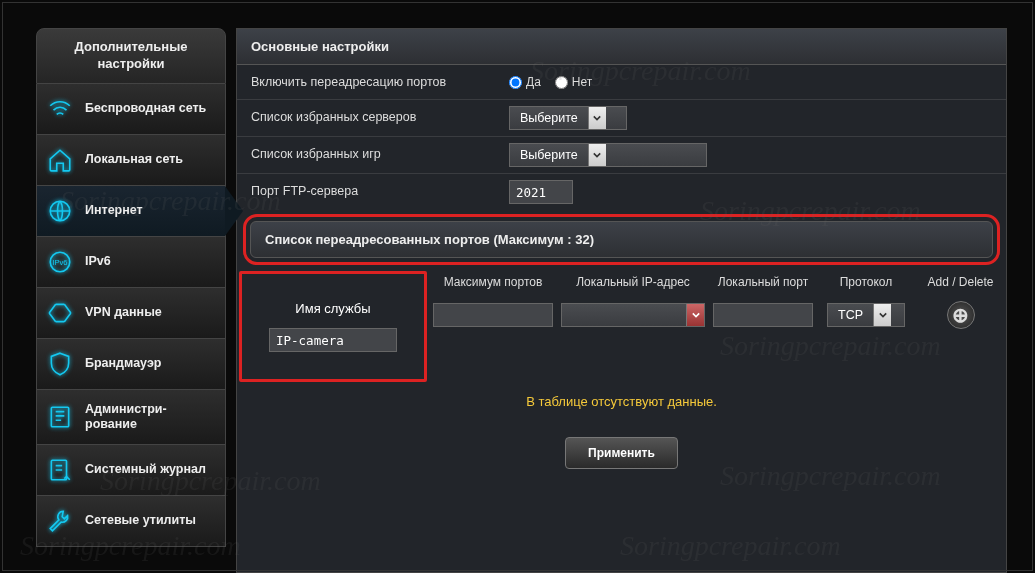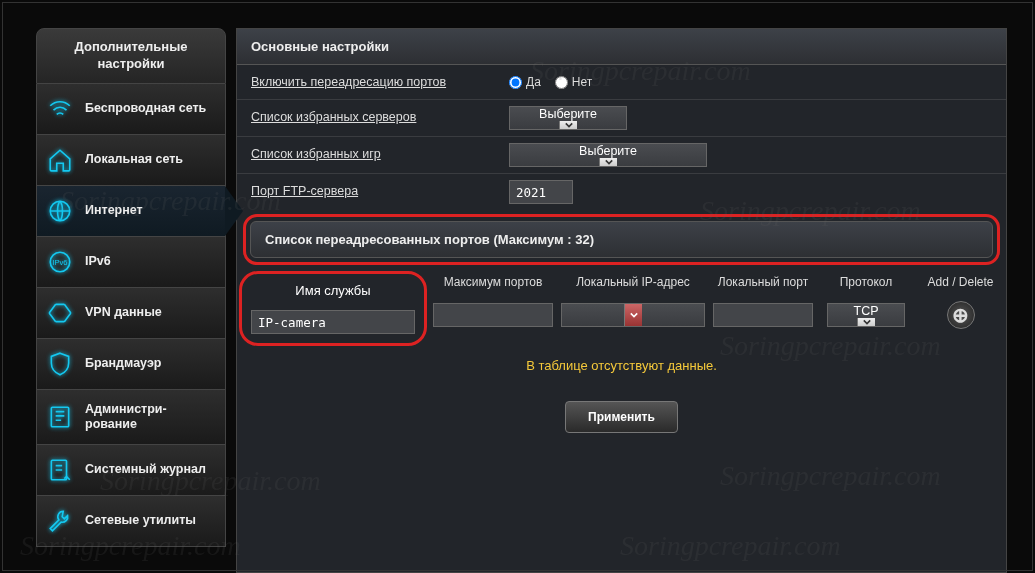--- a/index.html
+++ b/index.html
@@ -11,33 +11,33 @@
 .sidebar-item { background: linear-gradient(#2e2e2e,#1a1a1a); border: 1px solid #444; border-top: none; padding: 12px 10px; display: flex; align-items: center; gap: 12px; cursor: pointer; position: relative; min-height: 50px; }
 .sidebar-item.active { background: linear-gradient(#1a2530,#0f1a22); }
 .sidebar-item.active::after { content: ""; position: absolute; right: -18px; top: 50%; transform: translateY(-50%); border-left: 18px solid #0f1a22; border-top: 25px solid transparent; border-bottom: 25px solid transparent; }
 .sidebar-item .icon { width: 26px; height: 26px; flex-shrink: 0; display: flex; align-items: center; justify-content: center; }
 .sidebar-item .icon svg { width: 26px; height: 26px; stroke: #14c8f0; fill: none; stroke-width: 1.5; filter: drop-shadow(0 0 2px #14c8f0); }
 .sidebar-item .label { color: #eee; font-weight: bold; font-size: 12.5px; line-height: 1.2; }
 .main { flex: 1; background: #22252a; border: 1px solid #444; display: flex; flex-direction: column; }
 .section-title { background: linear-gradient(#3d4148,#2d2f33); padding: 10px 14px; font-weight: bold; color: #eee; border-bottom: 1px solid #555; }
 .form-rows { }
 .form-row { display: flex; border-bottom: 1px solid #3a3c40; }
-.form-row .lbl { width: 264px; padding: 10px 14px; color: #ddd; font-size: 12.5px; text-decoration: underline; }
+.form-row .lbl { width: 264px; padding: 10px 14px; color: #ddd; font-size: 12.5px; }
 .form-row .ctrl { flex: 1; padding: 6px 8px; display: flex; align-items: center; gap: 14px; }
 .radio-lbl { display: inline-flex; align-items: center; gap: 4px; color: #ddd; font-size: 12px; }
 .radio-lbl input { margin: 0; }
-.select-box { background: linear-gradient(#4a4c50,#3a3c40); border: 1px solid #666; color: #fff; height: 24px; display: inline-flex; align-items: center; flex-direction: column; }
+.select-box { background: linear-gradient(#4a4c50,#3a3c40); border: 1px solid #666; color: #fff; height: 24px; display: inline-flex; align-items: center; }
 .select-box .v { padding: 0 10px; font-size: 12.5px; }
 .select-box .arrow { width: 18px; height: 100%; background: linear-gradient(#eee,#ccc); display: flex; align-items: center; justify-content: center; border-left: 1px solid #777; }
 .select-box .arrow svg { width: 8px; height: 8px; }
 .text-input { background: #434549; border: 1px solid #666; color: #fff; height: 24px; padding: 0 6px; font-size: 12.5px; font-family: monospace; }
 .hl-section { margin: 4px 6px; border: 3px solid #d22; border-radius: 14px; padding: 4px; }
 .hl-section .section-title { border-radius: 6px; border: 1px solid #555; }
 .table-wrap { padding: 0; }
-.hl-cell { border: 3px solid #d22; border-radius: 19px; padding: 3px; margin: 2px; }
+.hl-cell { border: 3px solid #d22; border-radius: 2px; padding: 21px; margin: 2px; }
 .table-head { display: flex; text-align: center; color: #ddd; font-size: 12px; }
 .th, .td { padding: 6px 4px; display: flex; align-items: center; justify-content: center; }
 .col-name { width: 182px; flex-direction: column; text-align: center; }
 .col-range { width: 128px; }
 .col-ip { width: 152px; }
 .col-port { width: 108px; }
 .col-proto { width: 98px; }
 .col-act { flex: 1; }
 .table-body { display: flex; }
 .td input.cell { background: #434549; border: 1px solid #666; color: #fff; height: 24px; width: 100%; padding: 0 6px; font-size: 12.5px; font-family: monospace; }

